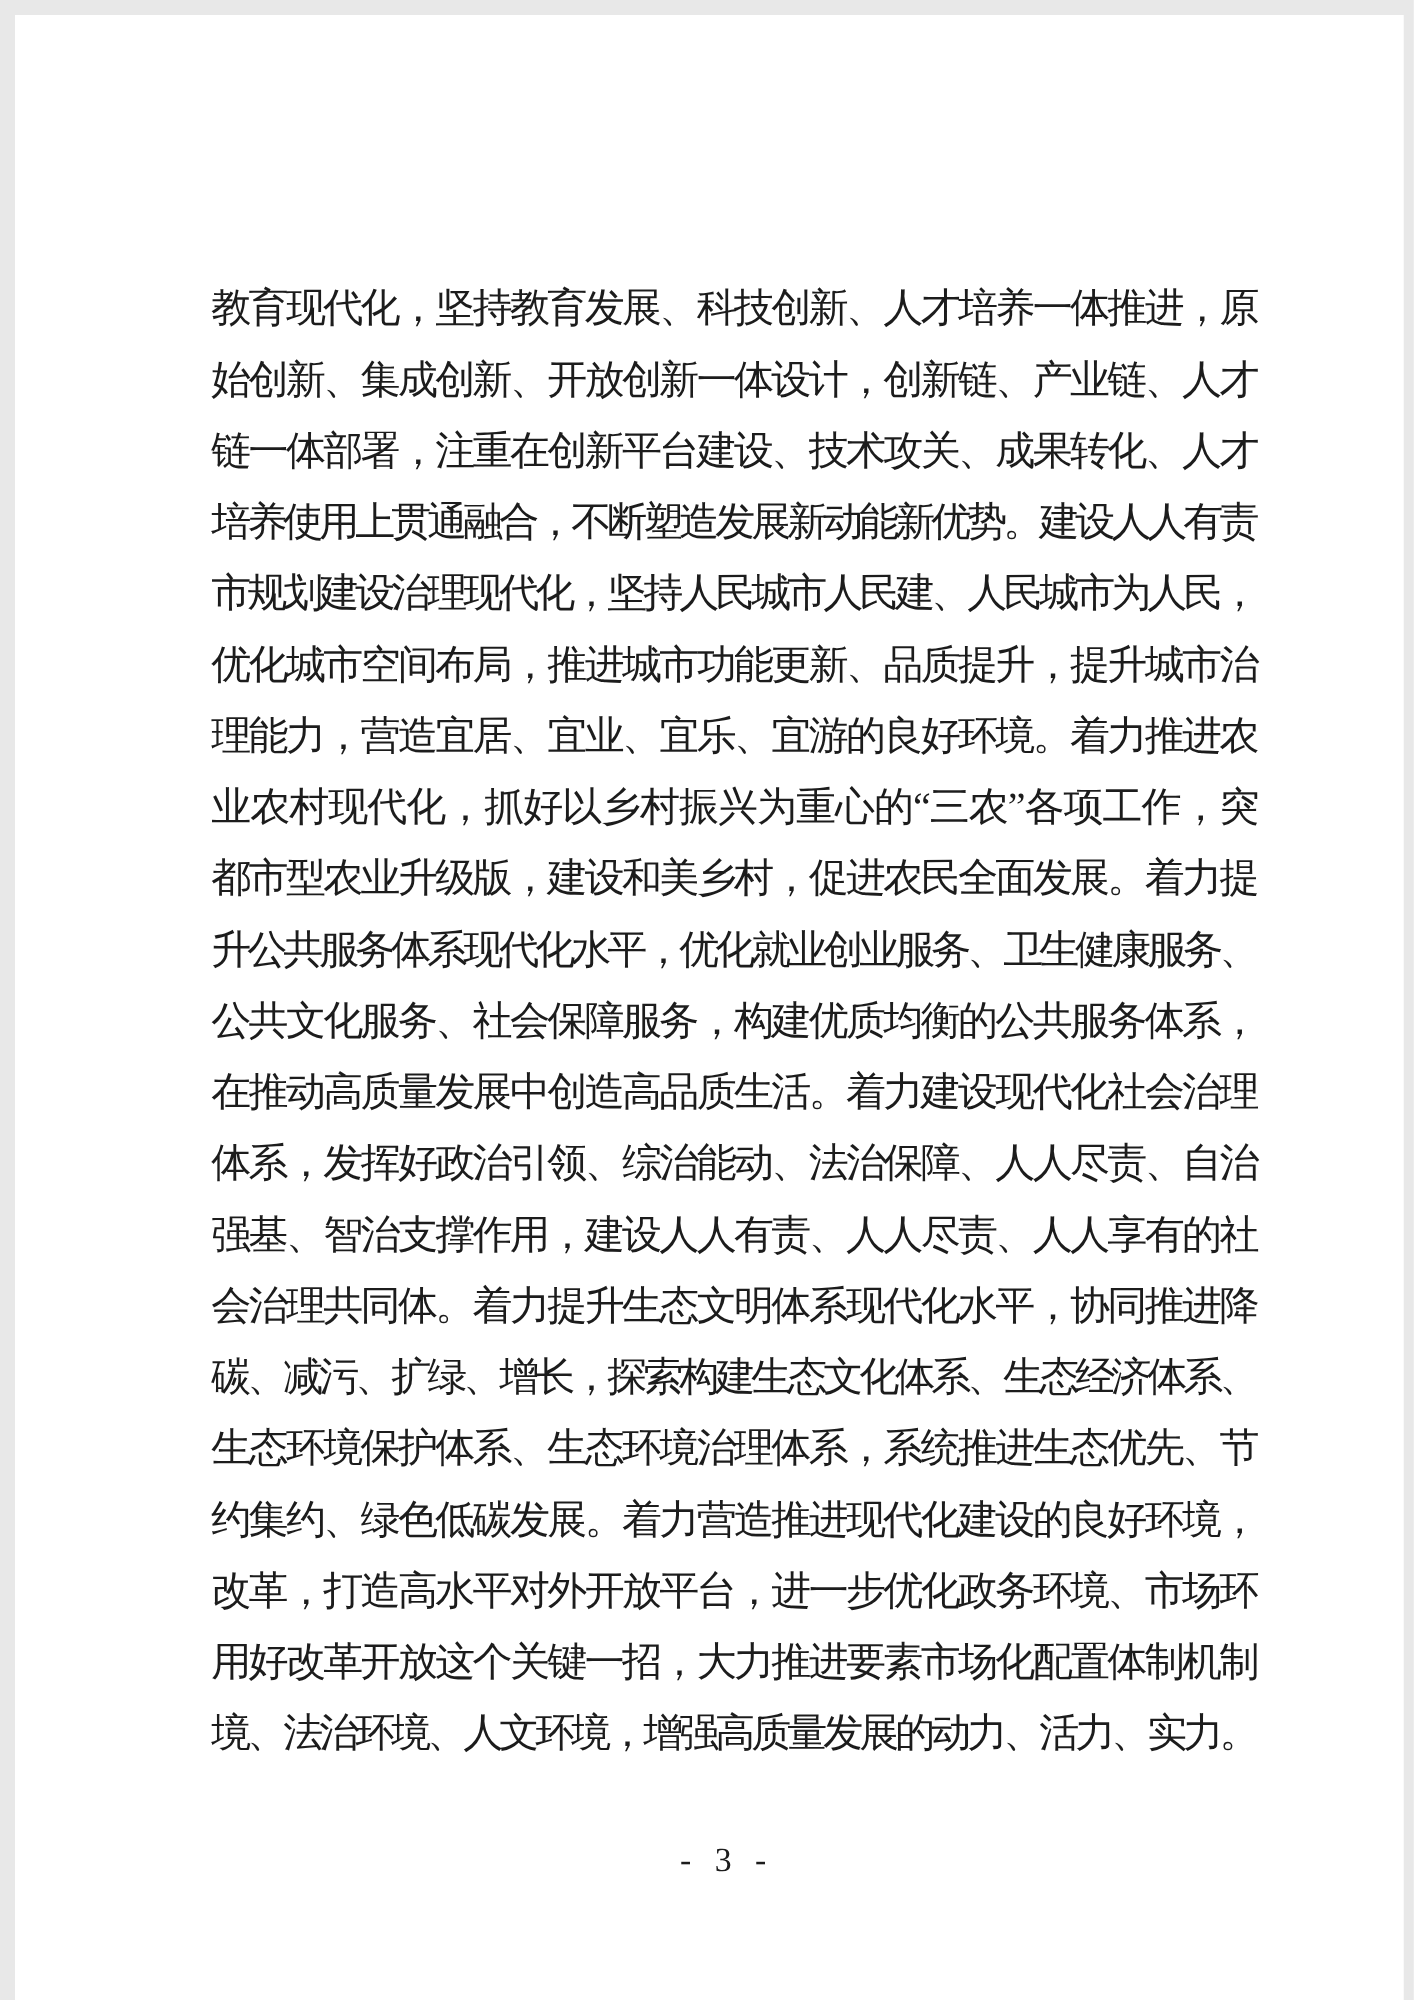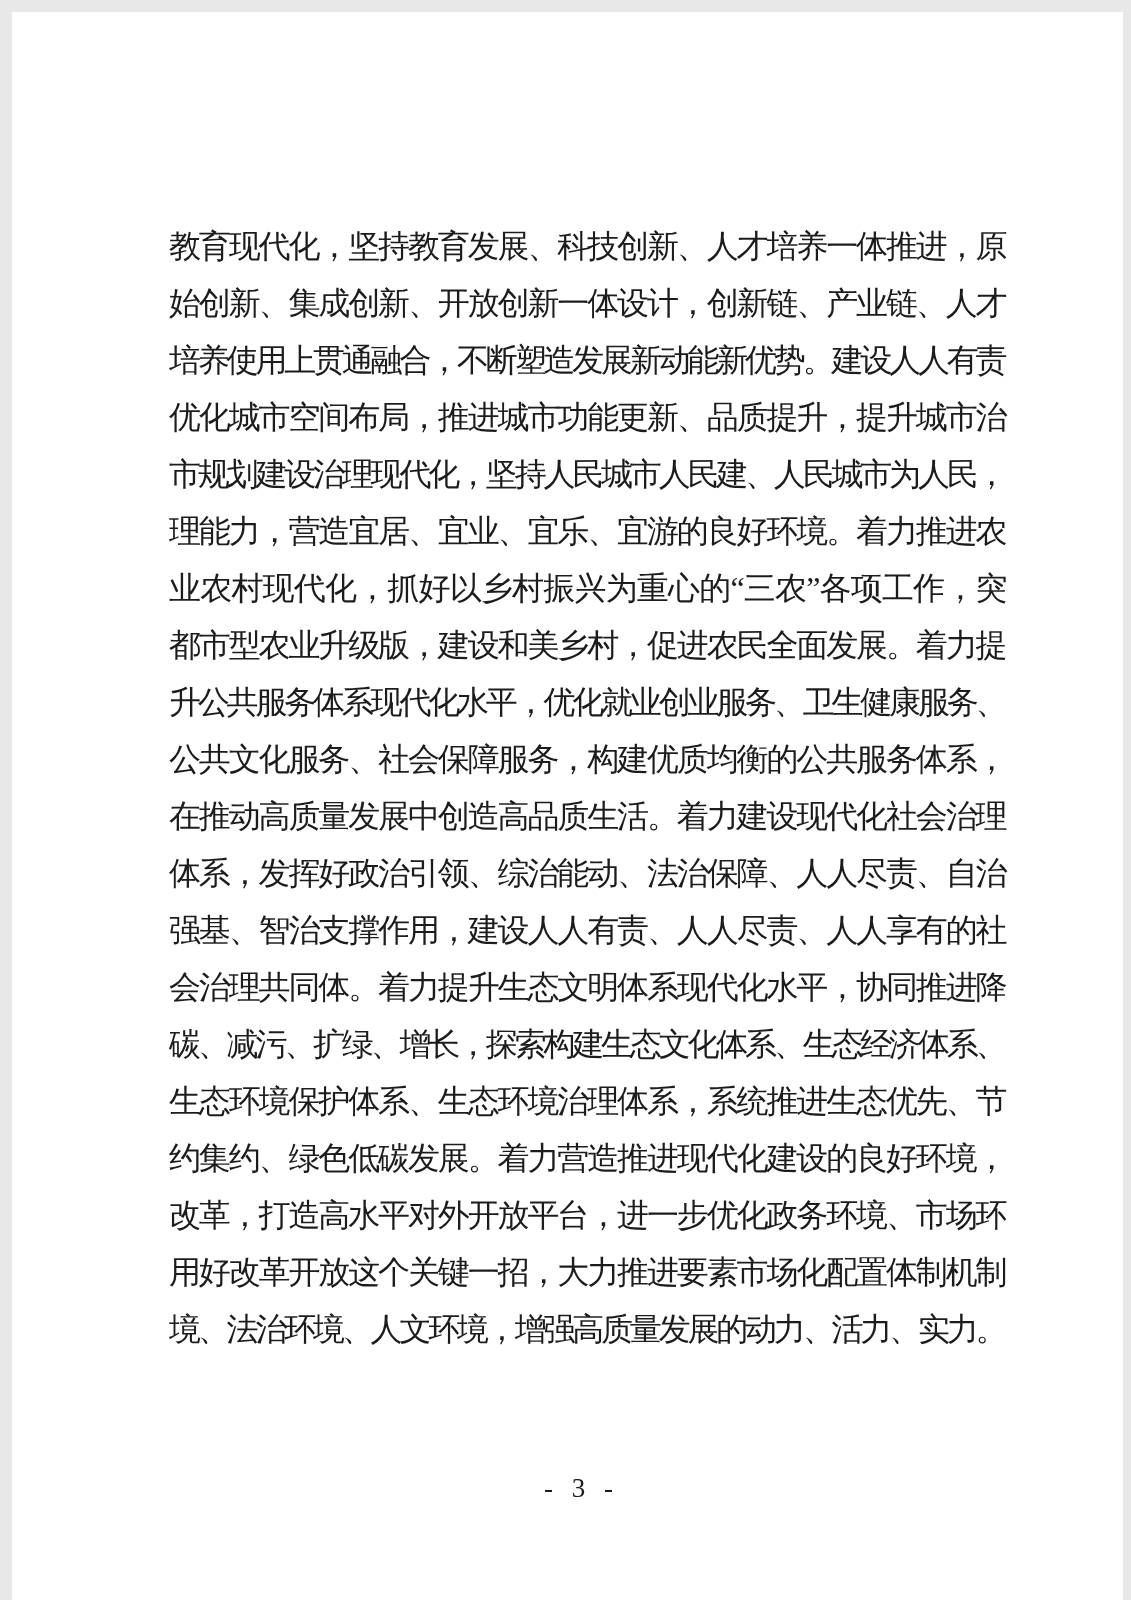--- a/index.html
+++ b/index.html
@@ -46,23 +46,24 @@
     letter-spacing: 6px;
   }
 </style>
 </head>
 <body>
 
 <div class="page">
   <div class="body-text">
     <div class="text-line">教育现代化，坚持教育发展、科技创新、人才培养一体推进，原</div>
     <div class="text-line">始创新、集成创新、开放创新一体设计，创新链、产业链、人才</div>
+    <div class="text-line">链一体部署，注重在创新平台建设、技术攻关、成果转化、人才</div>
     <div class="text-line">培养使用上贯通融合，不断塑造发展新动能新优势。建设人人有责</div>
+    <div class="text-line">市规划建设治理现代化，坚持人民城市人民建、人民城市为人民，</div>
     <div class="text-line">优化城市空间布局，推进城市功能更新、品质提升，提升城市治</div>
-    <div class="text-line">市规划建设治理现代化，坚持人民城市人民建、人民城市为人民，</div>
     <div class="text-line">理能力，营造宜居、宜业、宜乐、宜游的良好环境。着力推进农</div>
     <div class="text-line">业农村现代化，抓好以乡村振兴为重心的“三农”各项工作，突</div>
     <div class="text-line">都市型农业升级版，建设和美乡村，促进农民全面发展。着力提</div>
     <div class="text-line">升公共服务体系现代化水平，优化就业创业服务、卫生健康服务、</div>
     <div class="text-line">公共文化服务、社会保障服务，构建优质均衡的公共服务体系，</div>
     <div class="text-line">在推动高质量发展中创造高品质生活。着力建设现代化社会治理</div>
     <div class="text-line">体系，发挥好政治引领、综治能动、法治保障、人人尽责、自治</div>
     <div class="text-line">强基、智治支撑作用，建设人人有责、人人尽责、人人享有的社</div>
     <div class="text-line">会治理共同体。着力提升生态文明体系现代化水平，协同推进降</div>
     <div class="text-line">碳、减污、扩绿、增长，探索构建生态文化体系、生态经济体系、</div>

